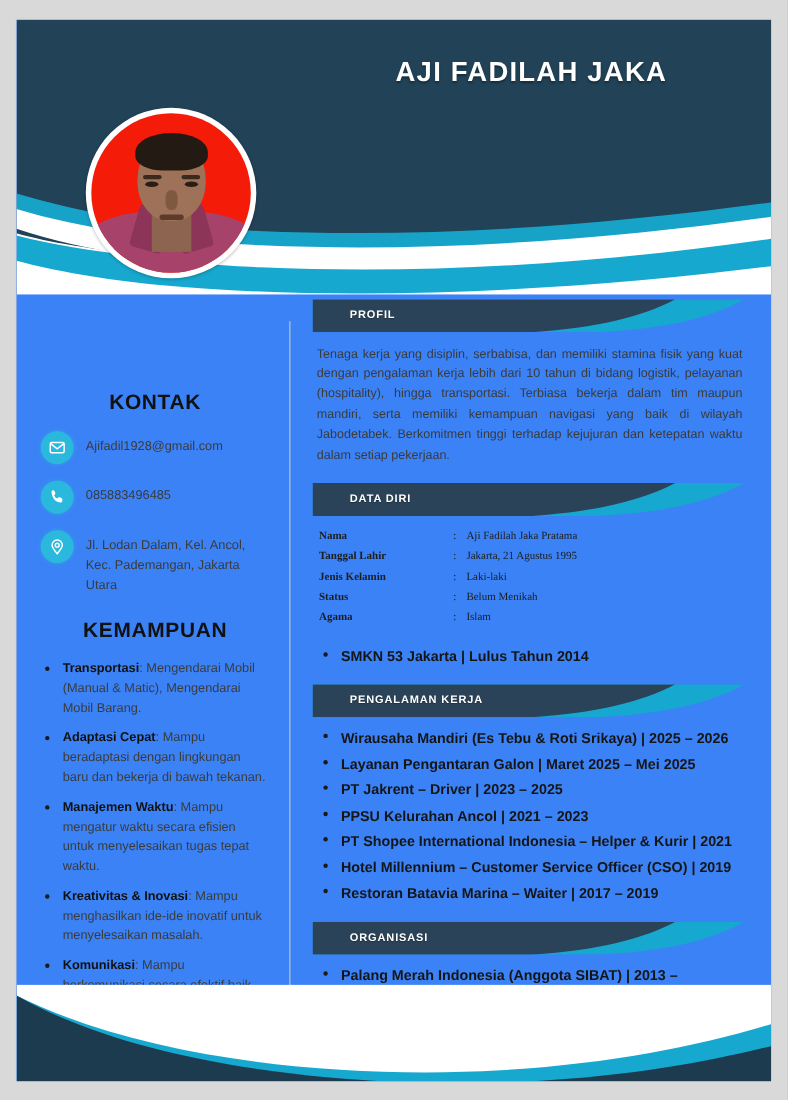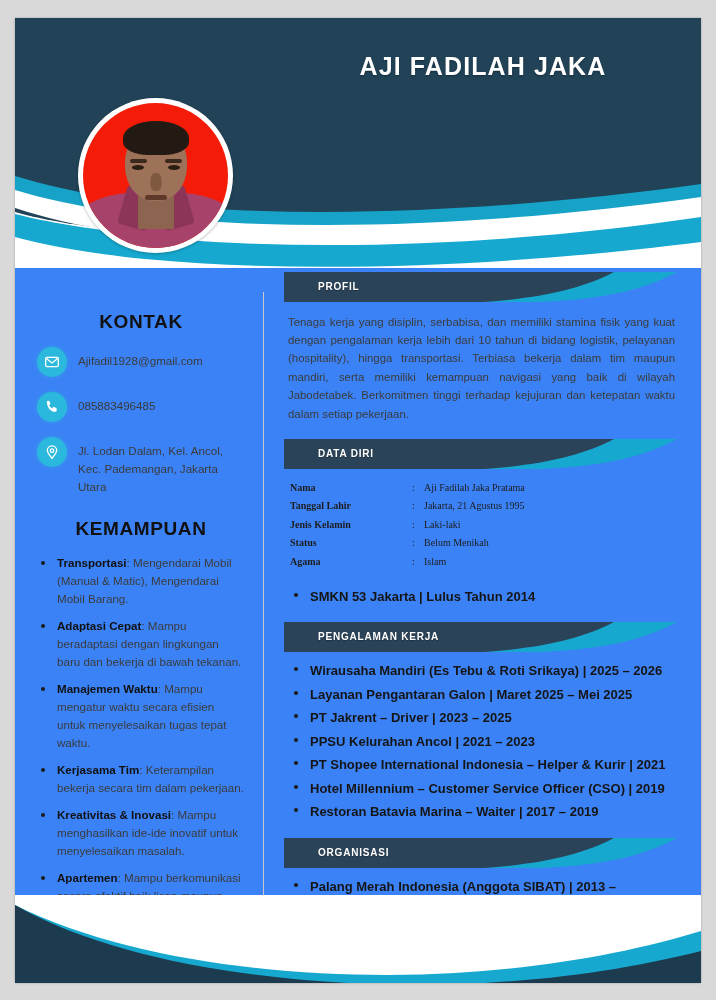--- a/index.html
+++ b/index.html
@@ -370,23 +370,22 @@
         </span>
         <span class="c-text">Jl. Lodan Dalam, Kel. Ancol, Kec. Pademangan, Jakarta Utara</span>
       </div>
 
       <div class="side-title" style="margin-top:22px">KEMAMPUAN</div>
 
       <ul class="skill-list">
         <li><b>Transportasi</b><span>: Mengendarai Mobil (Manual &amp; Matic), Mengendarai Mobil Barang.</span></li>
         <li><b>Adaptasi Cepat</b><span>: Mampu beradaptasi dengan lingkungan baru dan bekerja di bawah tekanan.</span></li>
         <li><b>Manajemen Waktu</b><span>: Mampu mengatur waktu secara efisien untuk menyelesaikan tugas tepat waktu.</span></li>
-        <li><b>Kerjasama Tim</b><span>: Keterampilan bekerja secara tim dalam pekerjaan.</span></li>
         <li><b>Kreativitas &amp; Inovasi</b><span>: Mampu menghasilkan ide-ide inovatif untuk menyelesaikan masalah.</span></li>
-        <li><b>Apartemen</b><span>: Mampu berkomunikasi secara efektif baik lisan maupun tulisan.</span></li>
+        <li><b>Komunikasi</b><span>: Mampu berkomunikasi secara efektif baik lisan maupun tulisan.</span></li>
       </ul>
     </div>
 
     <div class="col-divider"></div>
 
     <div class="col-right">
 
       <div class="sec-bar">
         <svg width="393" height="30" viewBox="0 0 393 30" preserveAspectRatio="none">
           <path d="M0,0 H393 C360,18 320,27 258,30 H0 Z" fill="#17a8cf"></path>

